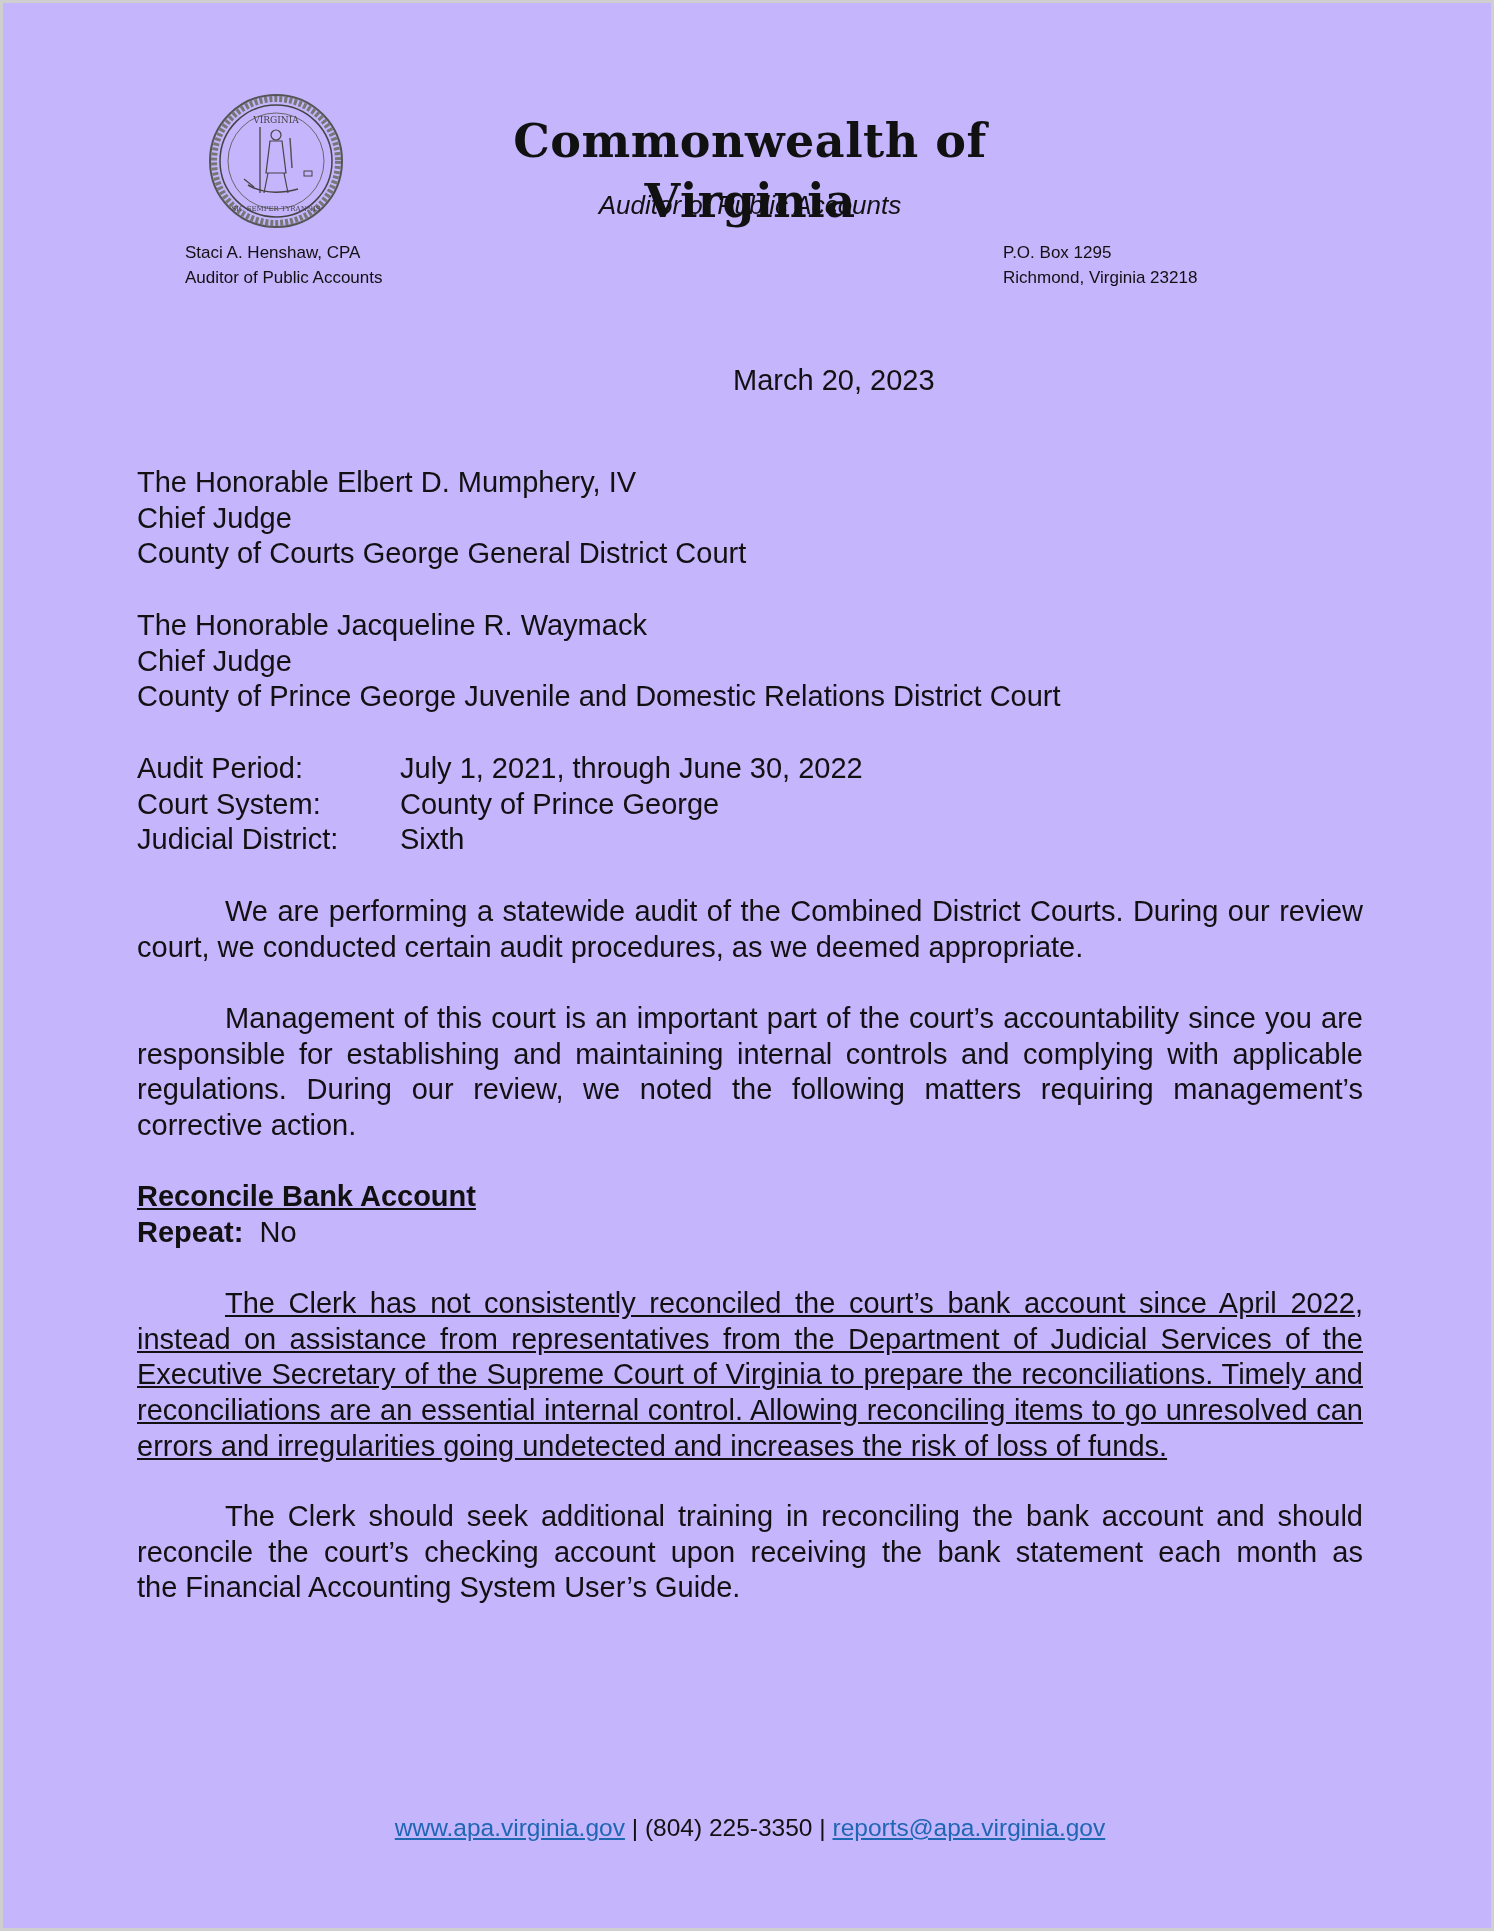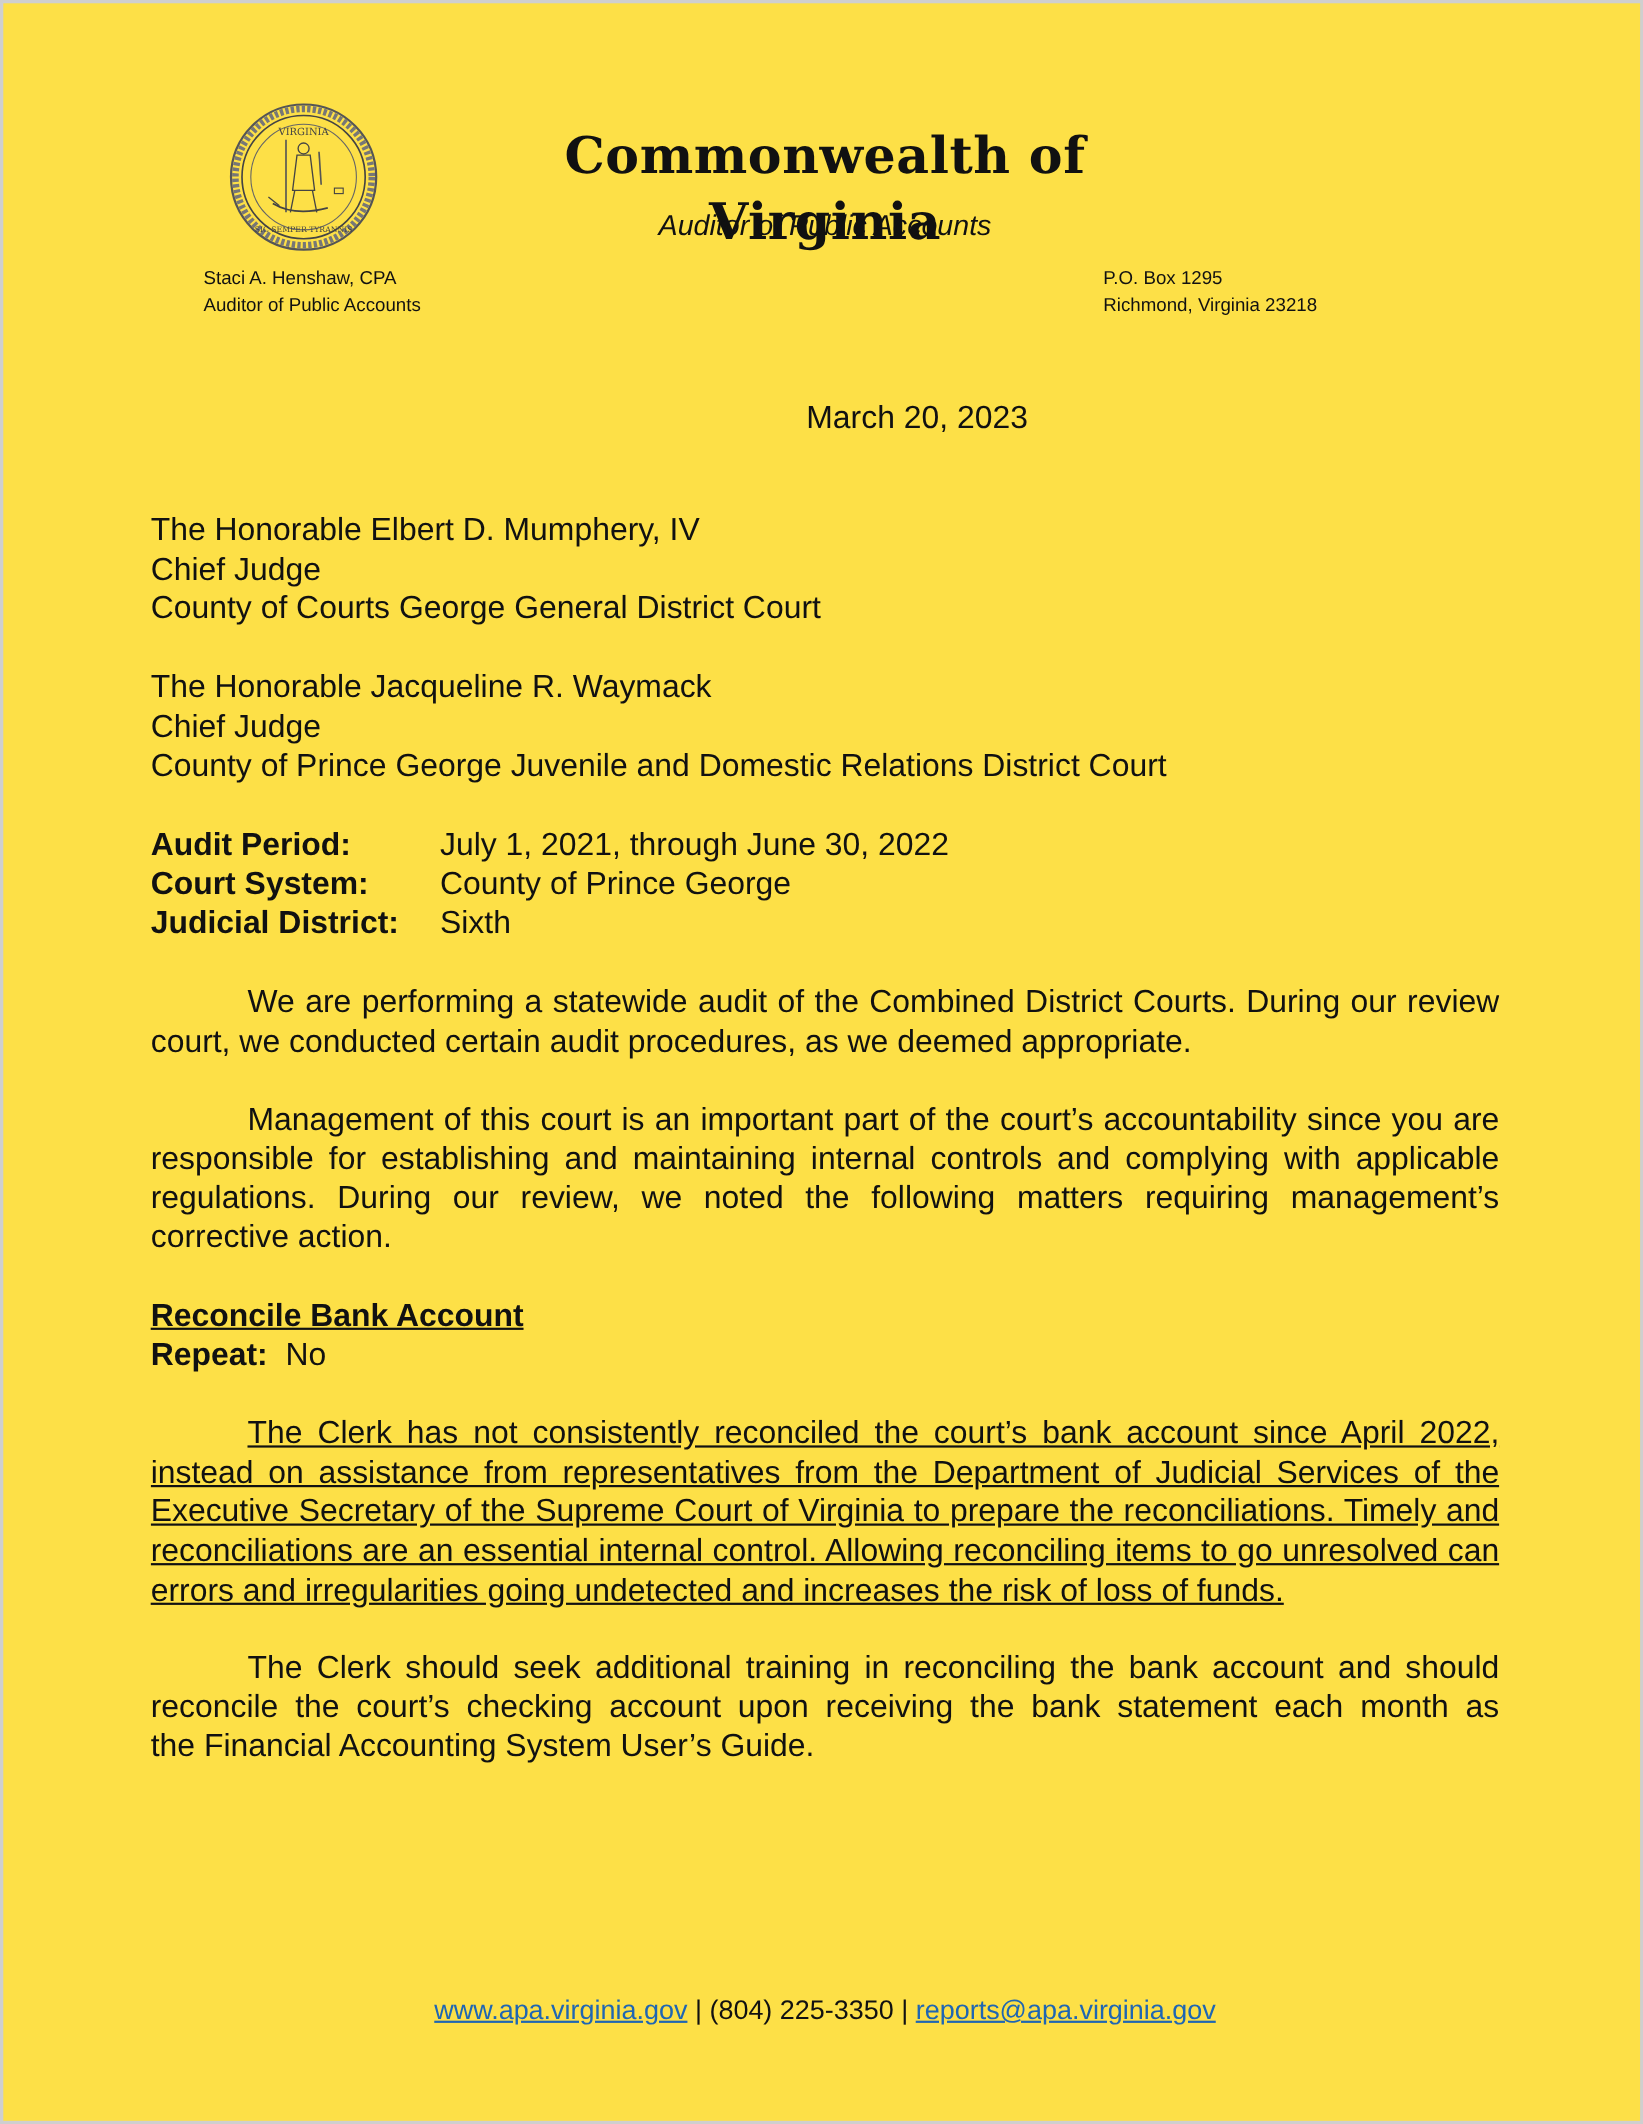--- a/index.html
+++ b/index.html
@@ -2,21 +2,21 @@
 <html><head>
 <meta charset="utf-8">
 <style>
   html, body { margin: 0; padding: 0; }
   body {
     width: 1494px; height: 1931px; background: #ffffff; position: relative; overflow: hidden;
     font-family: "Liberation Sans", "DejaVu Sans", sans-serif; color: #111111;
   }
   .frame {
     position: absolute; left: 0; top: 0; width: 1488px; height: 1925px;
-    border: 3px solid #cfcfcf; background: #fde047;
+    border: 3px solid #cfcfcf; background: #c4b5fd;
   }
   .abs { position: absolute; white-space: nowrap; }
   .seal {
     position: absolute; left: 205px; top: 90px; width: 136px; height: 136px;
   }
   .title {
     left: 0; width: 1494px; top: 104px; text-align: center;
     font-family: "DejaVu Serif", "Liberation Serif", serif; font-weight: bold;
     font-size: 46px; letter-spacing: 0.5px; line-height: 60px; padding-left: 0;
   }
@@ -31,21 +31,21 @@
   .body-text { font-size: 29px; line-height: 35.7px; }
   .date { left: 730px; top: 360px; }
   .block { position: absolute; left: 134px; width: 1226px; }
   .line { display: block; height: 35.7px; white-space: nowrap; overflow: visible; }
   .just {
     white-space: normal; text-align: justify; text-align-last: justify;
     height: 35.7px; overflow: hidden; display: block;
   }
   .indent { padding-left: 88px; }
   .row { display: flex; height: 35.7px; }
-  .row .lbl { width: 263px; font-weight: bold; }
+  .row .lbl { width: 263px; }
   .heading { font-weight: bold; text-decoration: underline; }
   .bold { font-weight: bold; }
   .footer {
     position: absolute; left: 0; width: 1494px; top: 1808px; text-align: center;
     font-size: 24.5px; line-height: 34px;
   }
   .footer a { color: #1f66b3; text-decoration: underline; }
   .sep { color: #111; }
 </style>
 </head>

